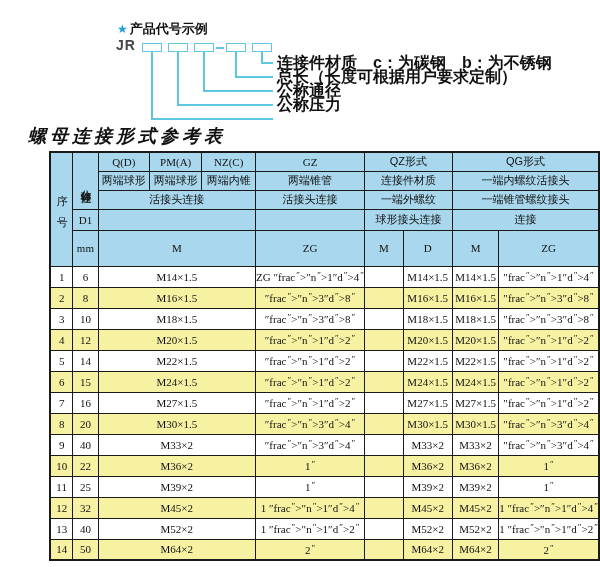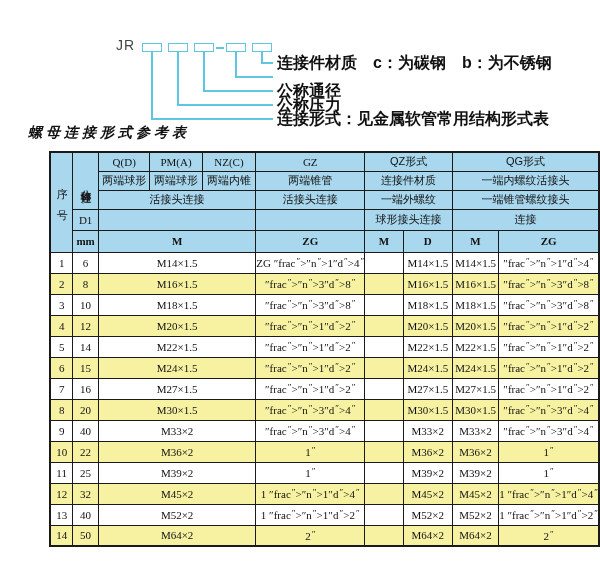--- a/index.html
+++ b/index.html
@@ -11,51 +11,54 @@
     --ink:#111;
   }
   *{box-sizing:border-box;margin:0;padding:0;}
   html,body{width:600px;background:#fff;}
   body{font-family:"Liberation Sans","DejaVu Sans",sans-serif;color:var(--ink);}
   .page{position:relative;width:600px;height:567px;background:#fff;overflow:hidden;}
 
   
   .diag-title{position:absolute;left:117px;top:20px;font-size:13px;font-weight:bold;}
   .diag-title .star{color:var(--star);margin-right:2px;font-size:12px;}
-  .jr{position:absolute;left:116px;top:37px;font-size:14px;font-weight:normal;color:#454545;letter-spacing:1px;}
+  .jr{position:absolute;left:116px;top:37px;font-size:14px;font-weight:bold;color:#454545;letter-spacing:1px;}
   .box{position:absolute;top:43px;width:20px;height:9px;border:1.5px solid var(--cyan);background:#fff;}
   .dash{position:absolute;top:47px;width:8px;height:2px;background:var(--cyan);}
   .vline{position:absolute;width:1.5px;background:var(--cyan);}
   .hline{position:absolute;height:1.5px;background:var(--cyan);}
   .diag-label{position:absolute;left:277px;height:14px;font-size:16px;font-weight:bold;white-space:nowrap;line-height:14px;}
 
   
   .tbl-title{position:absolute;left:28px;top:124px;font-family:"Liberation Serif","DejaVu Serif",serif;
-             font-size:14px;font-weight:bold;font-style:italic;letter-spacing:4px;}
+             font-size:18px;font-weight:bold;font-style:italic;letter-spacing:4px;}
   table{position:absolute;left:49px;top:151px;border-collapse:collapse;table-layout:fixed;
         border:2px solid var(--border);}
   td{border:1px solid var(--border);text-align:center;vertical-align:middle;padding:0;
      font-size:11px;overflow:hidden;white-space:nowrap;}
   thead td{background:var(--hdr-bg);}
   thead tr{height:19px;}
   thead tr.r4{height:21px;margin-top:41px;}
-  thead tr.r5{height:22px;font-weight:bold;}
+  thead tr.r5{height:36px;}
   tbody tr{height:21px;}
   tbody tr:nth-child(even) td{background:var(--row-alt);}
   .serif{font-family:"Liberation Serif","DejaVu Serif",serif;}
   .vert{writing-mode:vertical-rl;text-orientation:upright;display:inline-block;}
   .vert.wide{letter-spacing:22px;}
   .vert.tight{letter-spacing:1px;font-size:11px;}
   .pr{font-size:9px;vertical-align:3px;margin-left:1px;}
 </style>
 </head>
 <body>
 
 <div class="page">
 
+  <div class="diag-title">
+    <span class="star">★</span><span>产品代号示例</span>
+  </div>
   <div class="jr">JR</div>
 
   <div class="box" style="left:142px"></div>
   <div class="box" style="left:168px"></div>
   <div class="box" style="left:194px"></div>
   <div class="dash" style="left:216px"></div>
   <div class="box" style="left:226px"></div>
   <div class="box" style="left:252px"></div>
 
   <div class="vline" style="left:261px;top:52px;height:11px"></div>
@@ -63,23 +66,23 @@
   <div class="vline" style="left:203px;top:52px;height:39px"></div>
   <div class="vline" style="left:177px;top:52px;height:53px"></div>
   <div class="vline" style="left:151px;top:52px;height:67px"></div>
   <div class="hline" style="left:261px;top:62px;width:12px"></div>
   <div class="hline" style="left:235px;top:76px;width:38px"></div>
   <div class="hline" style="left:203px;top:90px;width:70px"></div>
   <div class="hline" style="left:177px;top:104px;width:96px"></div>
   <div class="hline" style="left:151px;top:118px;width:122px"></div>
 
   <div class="diag-label" style="top:56px">连接件材质　c：为碳钢　b：为不锈钢</div>
+  <div class="diag-label" style="top:70px">总长（长度可根据用户要求定制）</div>
   <div class="diag-label" style="top:84px">公称通径</div>
   <div class="diag-label" style="top:98px">公称压力</div>
-  <div class="diag-label" style="top:112px">连接形式：见金属软管常用结构形式表</div>
 
   <div class="tbl-title">螺母连接形式参考表</div>
 
   <table>
     <colgroup>
       <col style="width:28px">
         <col style="width:31px">
       <col style="width:57px">
         <col style="width:58px">
         <col style="width:61px">

